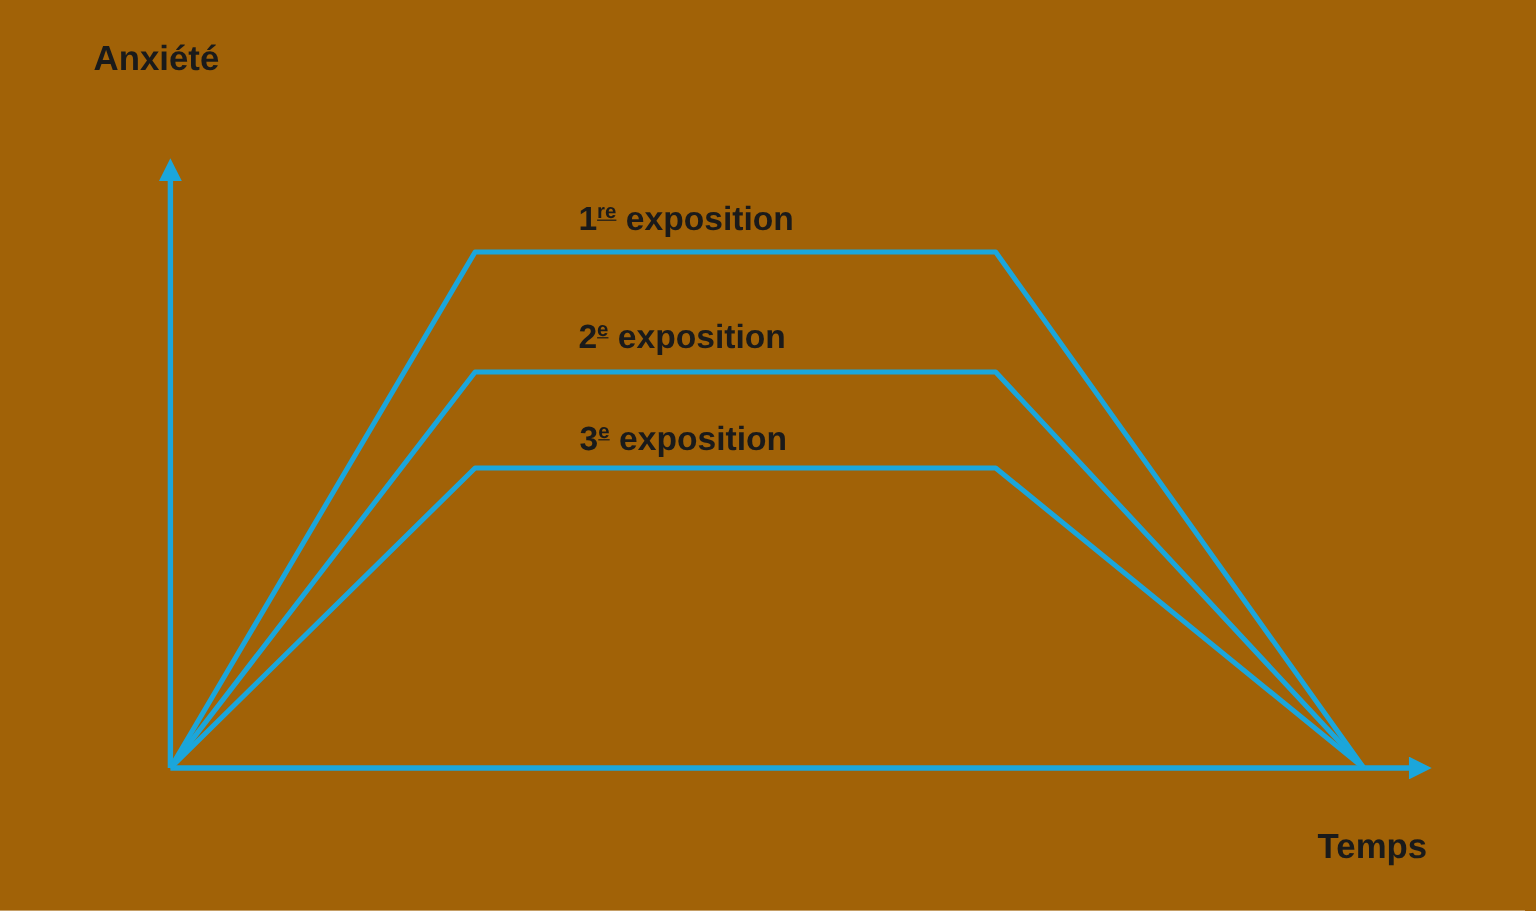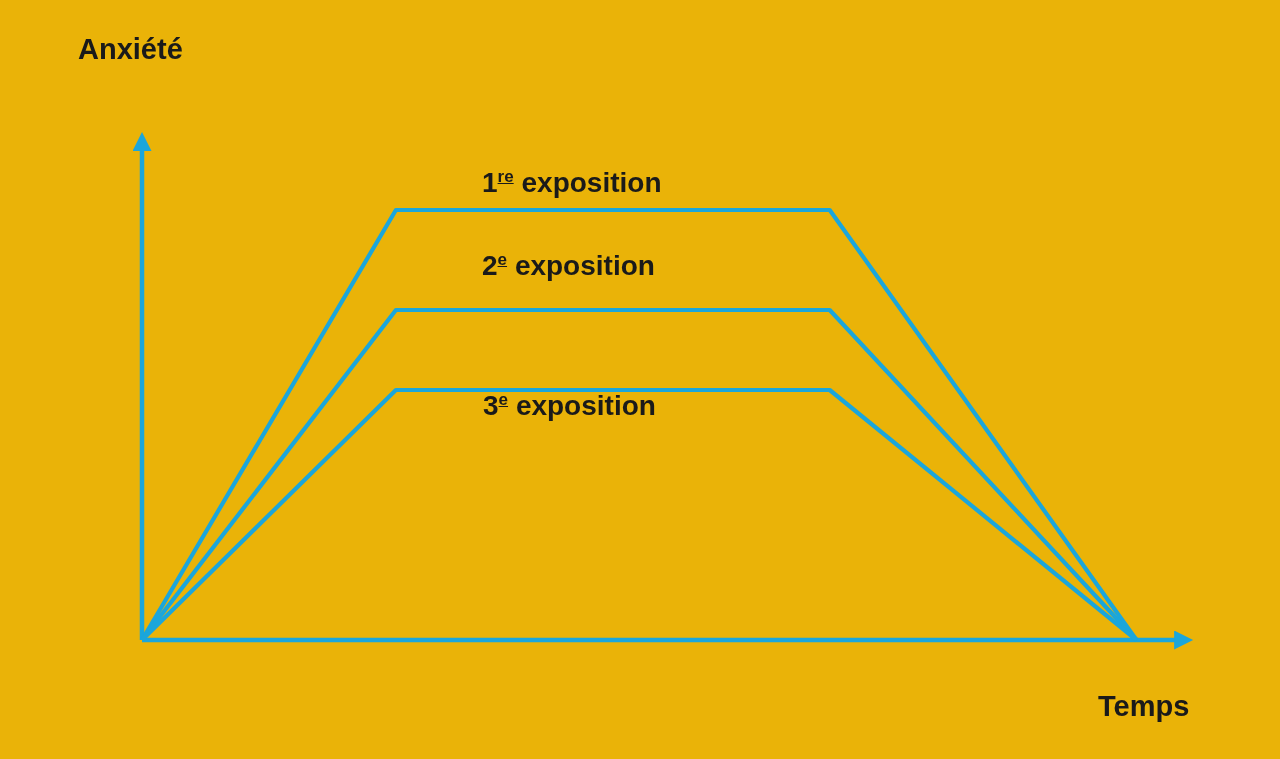--- a/index.html
+++ b/index.html
@@ -5,42 +5,42 @@
   html, body {
     margin: 0;
     padding: 0;
     background: #ffffff;
     font-family: "Liberation Sans", "DejaVu Sans", sans-serif;
   }
   .figure {
     position: relative;
     width: 1280px;
     height: 759px;
-    background: #eab308;
+    background: #a16207;
     overflow: hidden;
   }
   .chart-svg {
     position: absolute;
     left: 0;
     top: 0;
   }
   .axis-label, .curve-label {
     position: absolute;
     color: #1a1a1a;
     font-weight: 700;
     font-size: 29px;
     line-height: 1.1;
     white-space: nowrap;
   }
   .ylabel { left: 78px;  top: 34px;  }
   .xlabel { left: 1062px; top: 691px; margin-left: 36px; }
   .curve-label { font-size: 28px; }
   .curve-label-1 { left: 482px; top: 168px; }
-  .curve-label-2 { left: 482px; top: 251px; }
-  .curve-label-3 { left: 483px; top: 351px; margin-top: 40px; }
+  .curve-label-2 { left: 482px; top: 266px; }
+  .curve-label-3 { left: 483px; top: 351px; }
   .curve-label sup {
     font-size: 17px;
     line-height: 0;
     vertical-align: super;
     text-decoration: underline;
   }
   .curve-label .label-rest { margin-left: 0.28em; text-align: right; }
   .curve { fill: none; stroke-width: 4.2px; stroke-linejoin: round; stroke-linecap: butt; }
   .axis  { fill: none; stroke-width: 4.5px; stroke-linecap: butt; }
 </style>

